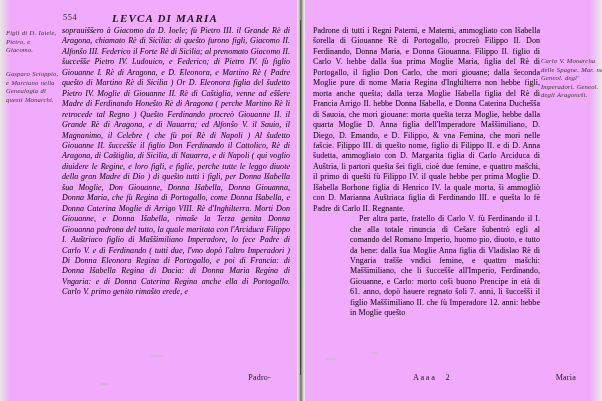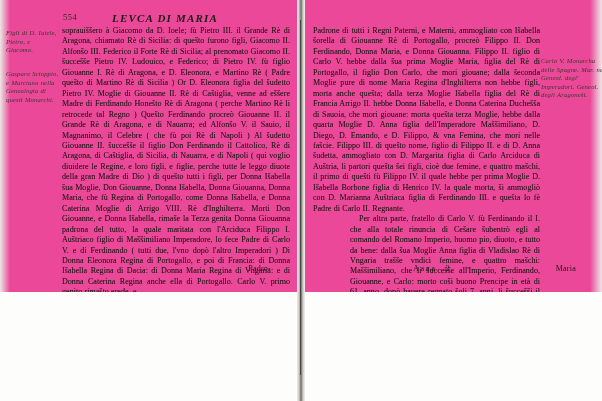--- a/index.html
+++ b/index.html
@@ -11,22 +11,22 @@
     position:relative;
   }
   .spread{
     position:absolute;inset:0;
     display:flex;
     background:#fdfdfc;
   }
   
   .page{
     position:relative;
-    height:292px;
-    background:#ec4899;
+    height:401px;
+    background:#f0abfc;
     overflow:hidden;
   }
   .page-left{width:297px;}
   .gutter{
     width:8px;height:401px;
     background:linear-gradient(to right,#efeeea 0%,#cfcdc6 25%,#6f6d67 50%,#cfcdc6 75%,#f3f2ee 100%);
     position:relative;
   }
   .gutter:after{
     content:"";position:absolute;left:3px;top:20px;width:1px;height:355px;
@@ -83,21 +83,21 @@
     position:absolute;
     top:26px;
     font-size:8.05px;
     line-height:10.45px;
     color:#191713;
     text-align:justify;
     text-justify:inter-word;
     letter-spacing:.02px;
     word-spacing:.25px;
   }
-  .page-left .column{left:62px;width:228px;}
+  .page-left .column{left:62px;width:228px;font-style:italic;}
   .page-right .column{left:8px;width:227px;}
   .column p{margin:0;text-indent:0;}
   .column p.indent{text-indent:9px;margin-left:37px;}
 
   
   .column p{ text-shadow:0 0 .25px rgba(0,0,0,.22); }
 
   
   .footline{
     position:absolute;

